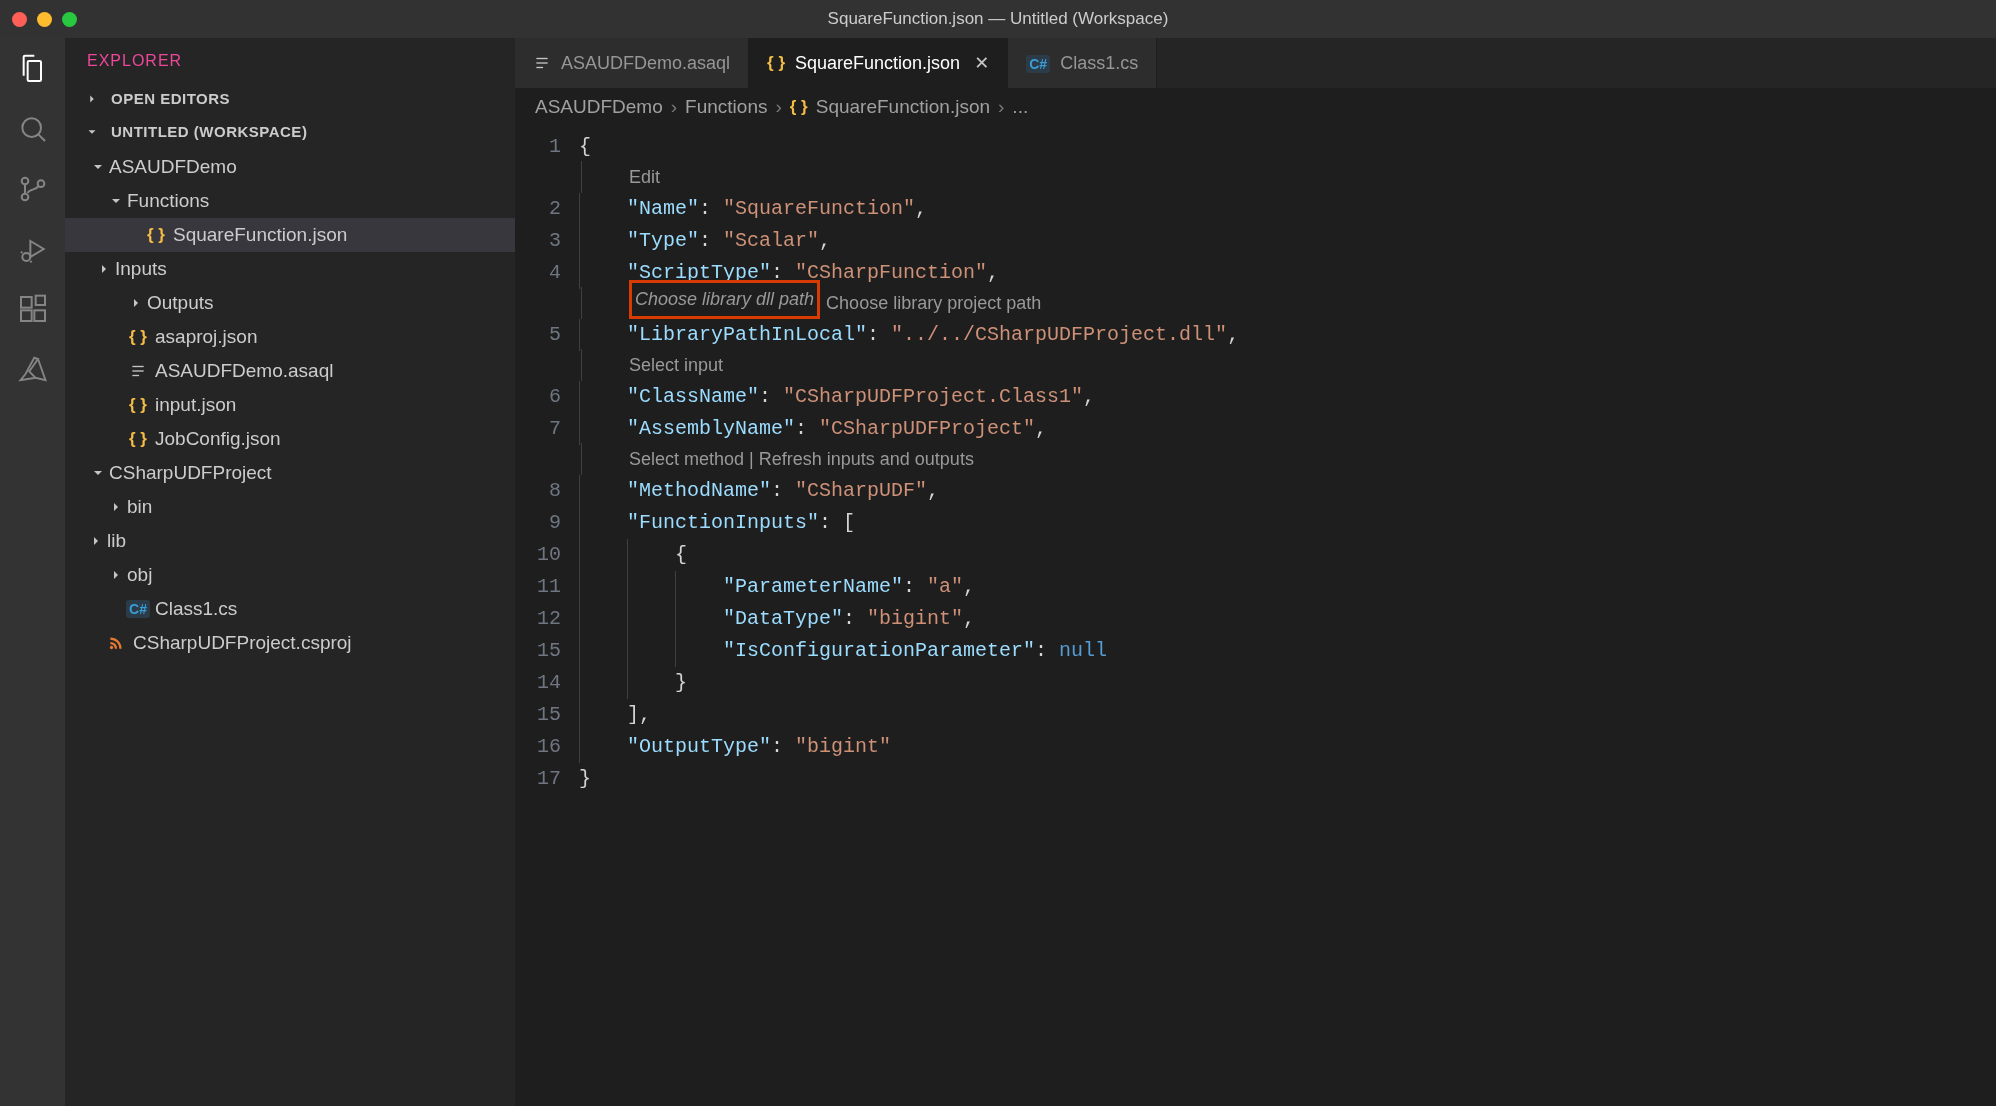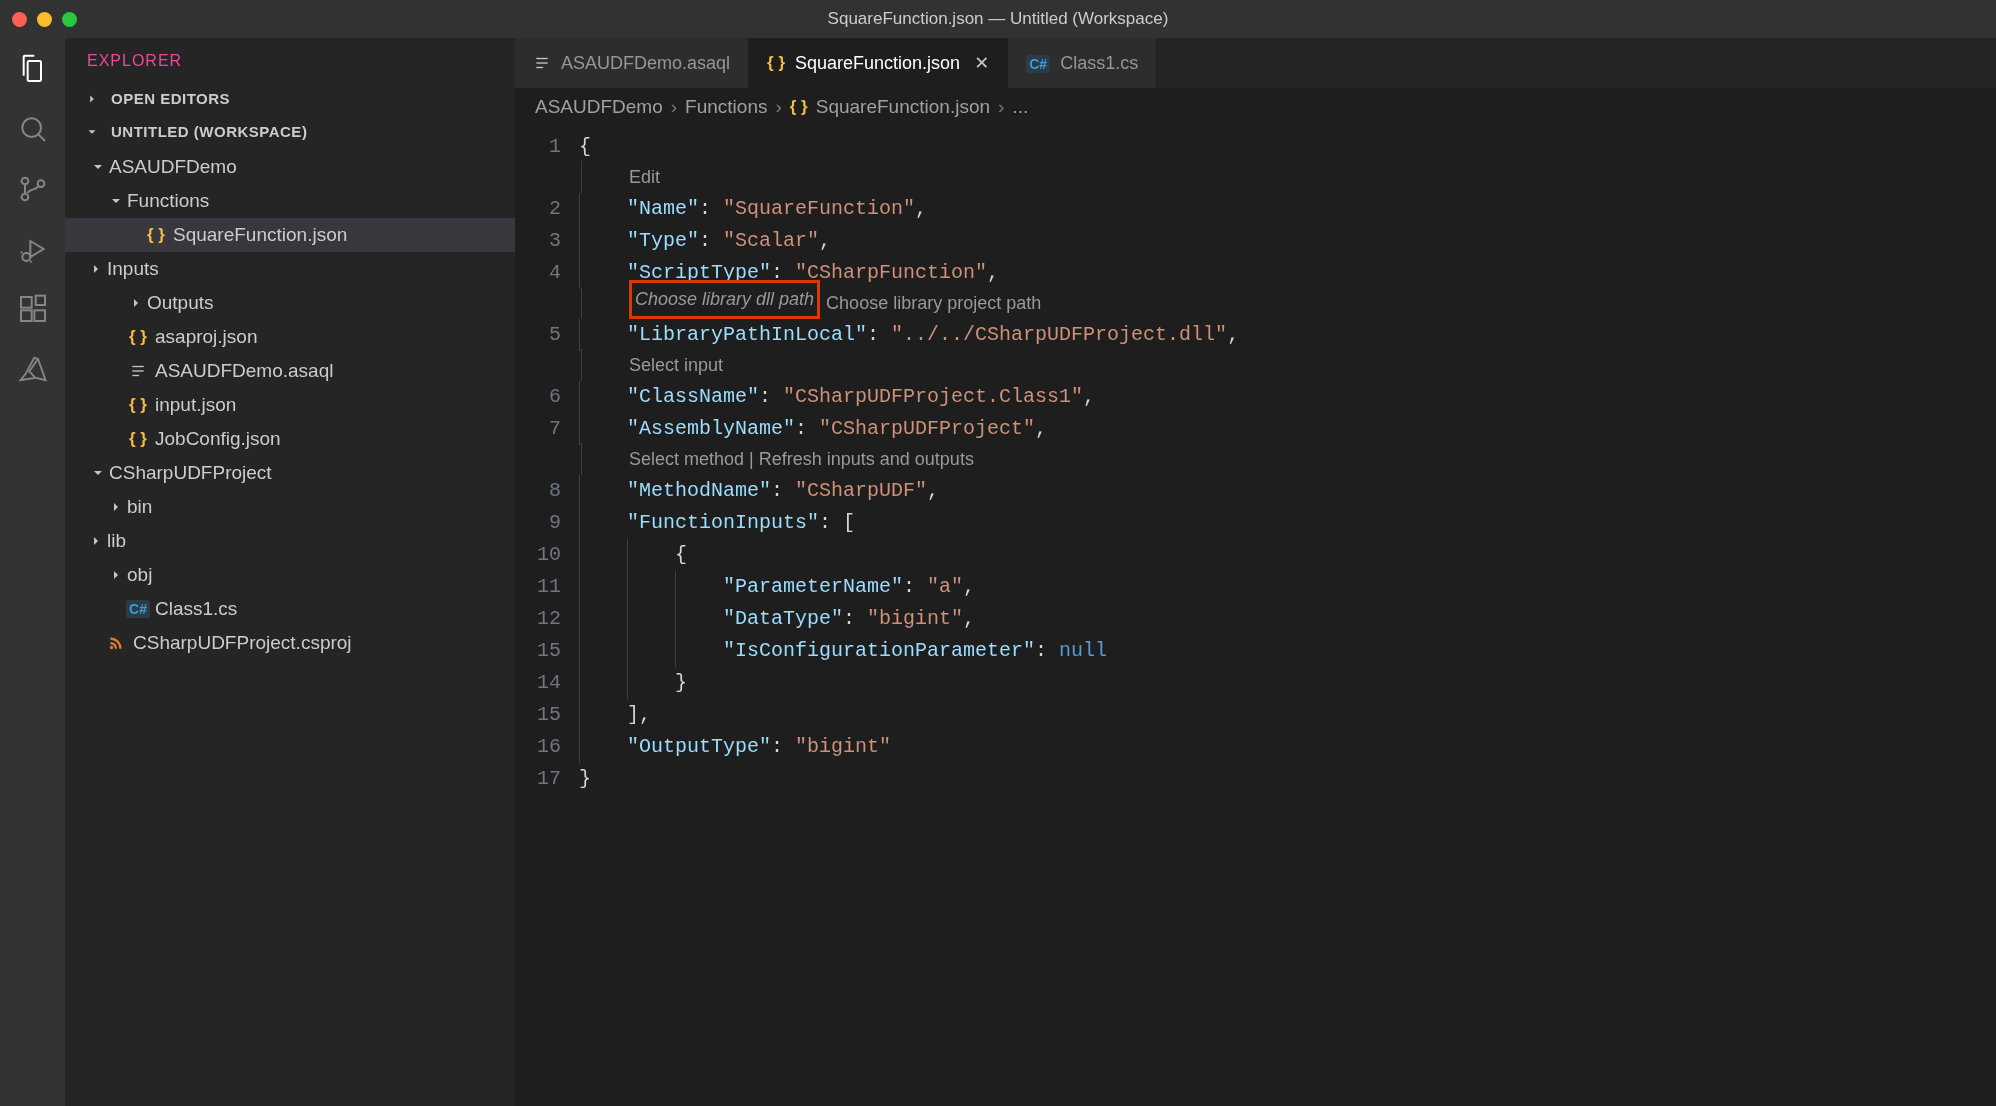--- a/index.html
+++ b/index.html
@@ -195,21 +195,21 @@
               <path d="M4 6l4 4 4-4H4z"></path>
             </svg>
           </span>
         <span>Functions</span>
       </div>
       <div class="tree-row selected" style="padding-left:58px">
         <span class="twisty"></span>
         <span class="tree-icon json-icon">{ }</span>
         <span>SquareFunction.json</span>
       </div>
-      <div class="tree-row" style="padding-left:20px">
+      <div class="tree-row" style="padding-left:28px">
         <span class="twisty">
             <svg width="16" height="16" viewBox="0 0 16 16" fill="currentColor">
               <path d="M6 4l4 4-4 4V4z"></path>
             </svg>
           </span>
         <span>Inputs</span>
       </div>
       <div class="tree-row" style="padding-left:60px">
         <span class="twisty">
             <svg width="16" height="16" viewBox="0 0 16 16" fill="currentColor">

